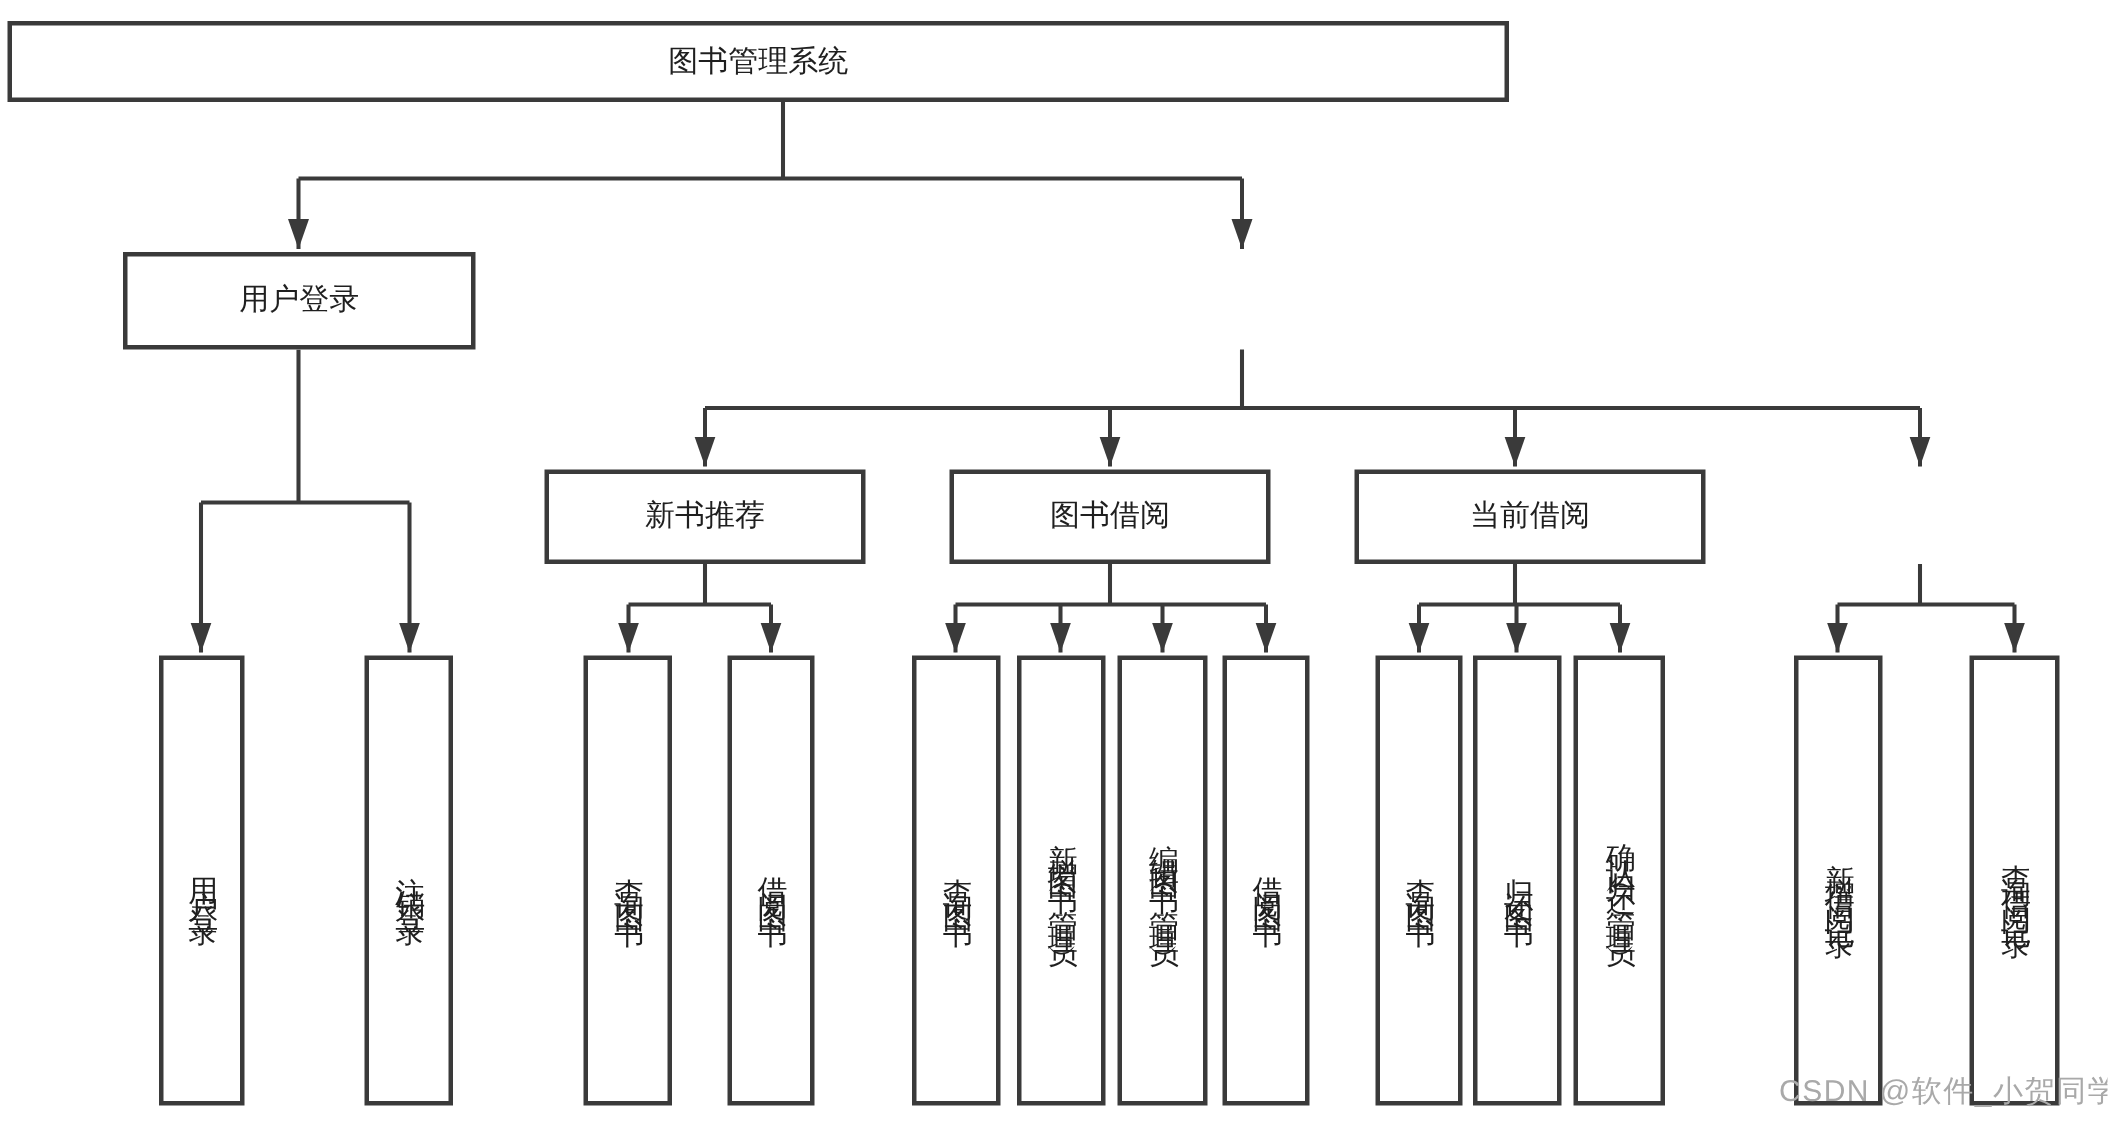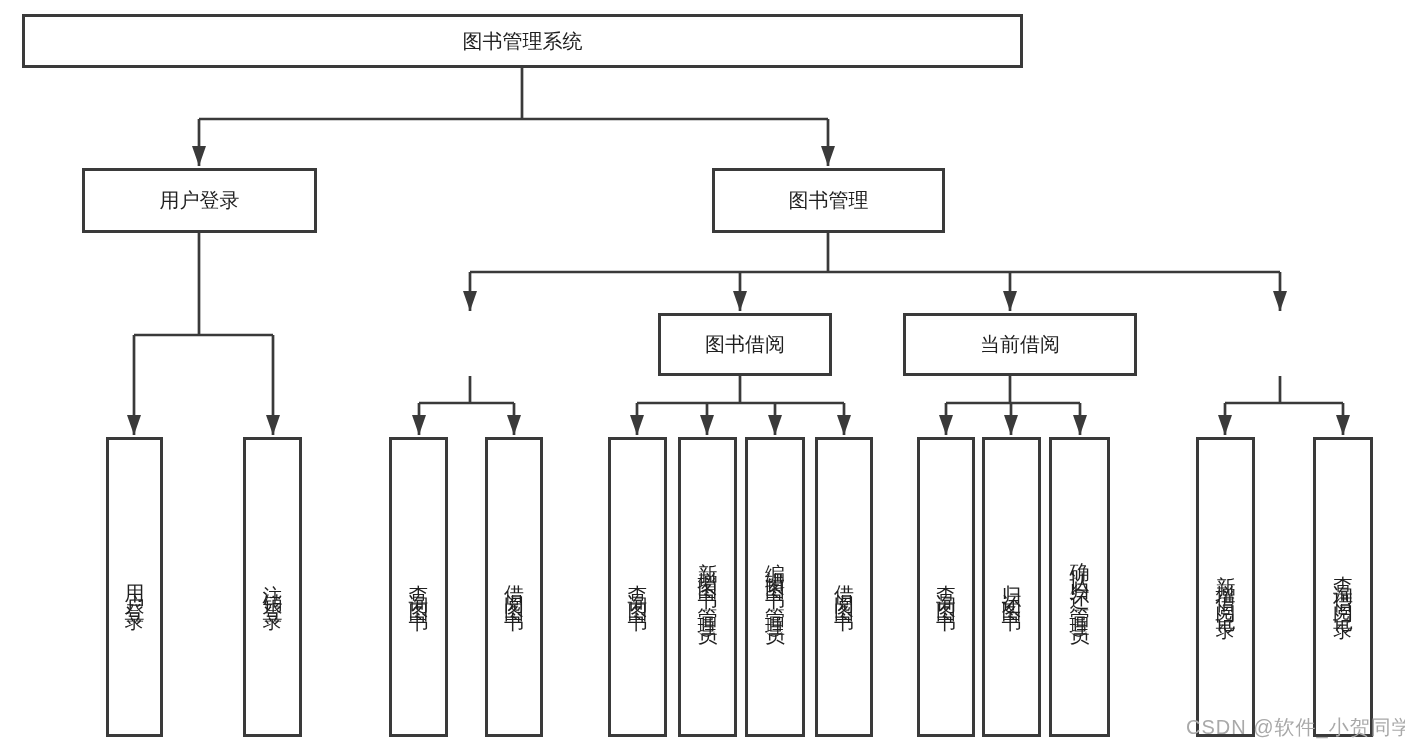--- a/index.html
+++ b/index.html
@@ -78,26 +78,26 @@
       <line class="arrow" marker-end="url(#arrow)" x1="775" y1="403" x2="775" y2="435"></line>
       <line class="arrow" marker-end="url(#arrow)" x1="844" y1="403" x2="844" y2="435"></line>
       <line class="arrow" marker-end="url(#arrow)" x1="946" y1="403" x2="946" y2="435"></line>
       <line class="arrow" marker-end="url(#arrow)" x1="1011" y1="403" x2="1011" y2="435"></line>
       <line class="arrow" marker-end="url(#arrow)" x1="1080" y1="403" x2="1080" y2="435"></line>
       <line class="arrow" marker-end="url(#arrow)" x1="1225" y1="403" x2="1225" y2="435"></line>
       <line class="arrow" marker-end="url(#arrow)" x1="1343" y1="403" x2="1343" y2="435"></line>
     </g>
   </svg>
 
-  <div class="box h" style="left:22px;top:14px;width:1001px;height:54px">图书管理系统</div>
+  <div class="box h" style="left:5px;top:14px;width:1001px;height:54px">图书管理系统</div>
 
   <div class="box h" style="left:82px;top:168px;width:235px;height:65px">用户登录</div>
-  <div class="box h" style="left:712px;top:168px;width:233px;height:65px">图书管理</div>
 
-  <div class="box h" style="left:658px;top:313px;width:174px;height:63px">图书借阅</div>
+  <div class="box h" style="left:363px;top:313px;width:214px;height:63px">新书推荐</div>
+  <div class="box h" style="left:633px;top:313px;width:214px;height:63px">图书借阅</div>
   <div class="box h" style="left:903px;top:313px;width:234px;height:63px">当前借阅</div>
 
   <div class="box v" style="left:106px;top:437px;width:57px;height:300px">用户登录</div>
   <div class="box v" style="left:243px;top:437px;width:59px;height:300px">注销登录</div>
 
   <div class="box v" style="left:389px;top:437px;width:59px;height:300px">查询图书</div>
   <div class="box v" style="left:485px;top:437px;width:58px;height:300px">借阅图书</div>
 
   <div class="box v" style="left:608px;top:437px;width:59px;height:300px">查询图书</div>
   <div class="box v" style="left:678px;top:437px;width:59px;height:300px">新增图书（管理员）</div>

